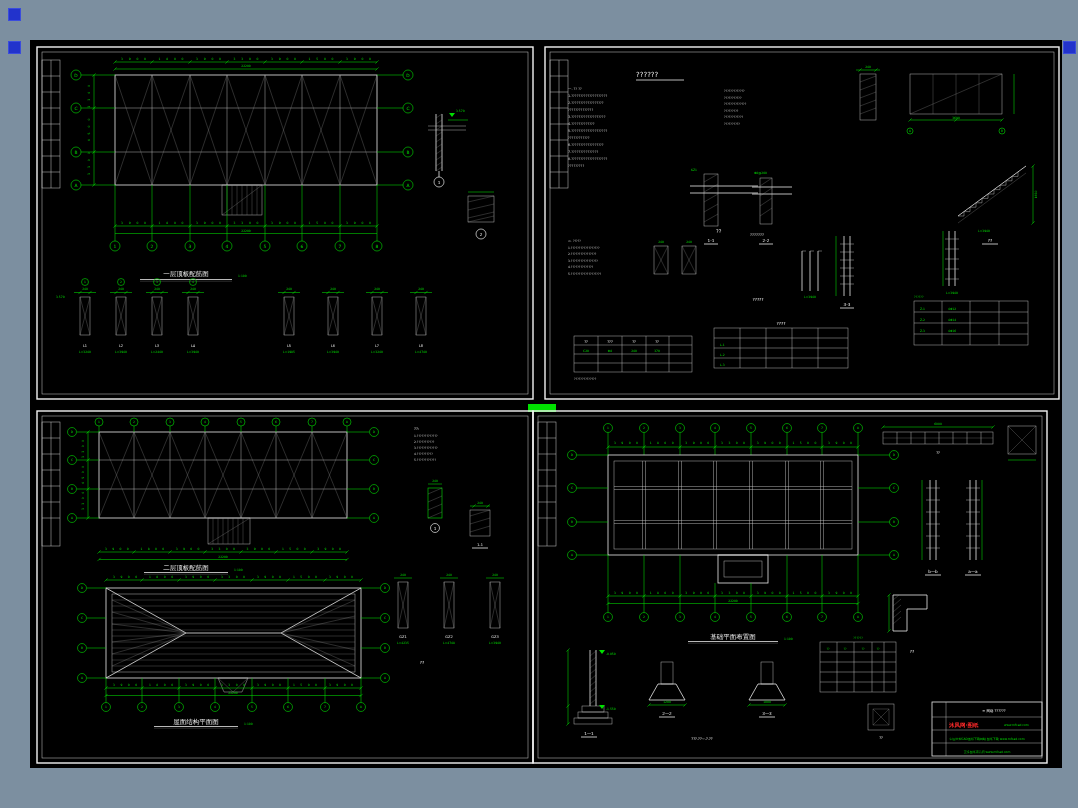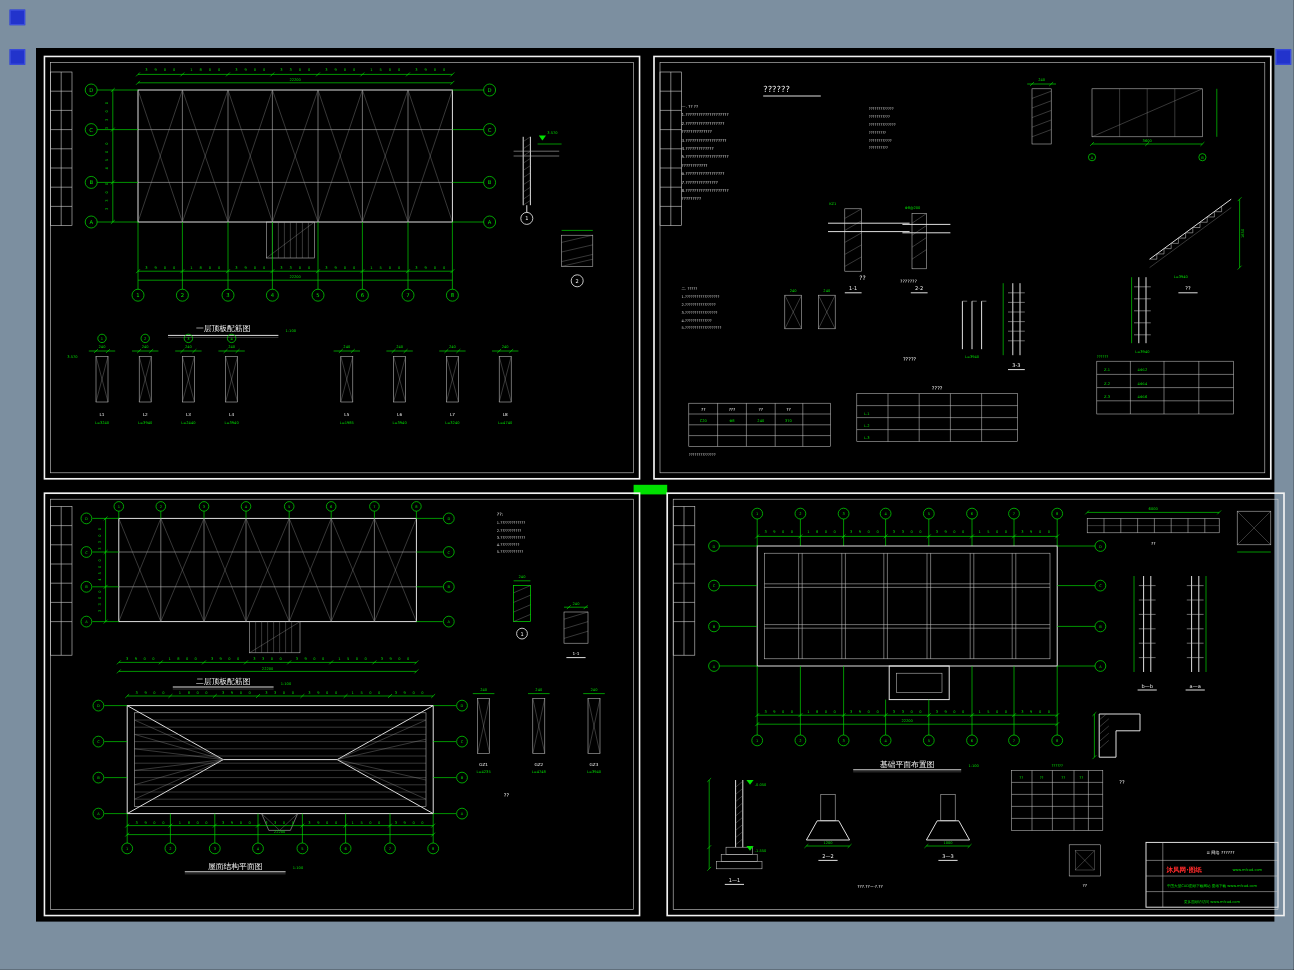--- a/index.html
+++ b/index.html
@@ -524,21 +524,21 @@
             <rect class="lt" x="454" y="172" width="10" height="46"></rect>
               <path class="lt2" d="M454,172L464,218M464,172L454,218"></path>
             <text class="twt3" x="459" y="228">GZ3</text>
             <text class="tgm" x="459" y="234">L=3940</text>
           </g>
           <text class="twt2" x="386" y="254">??</text>
         </g>
       </svg>
     </div>
 
-    <div class="sheet" style="left:525px;top:370px;width:516px;height:354px">
+    <div class="sheet" style="left:502px;top:370px;width:516px;height:354px">
       <svg viewBox="0 0 516 354" width="516" height="354">
         <g>
           <rect class="fw" x="1" y="1" width="514" height="352"></rect>
           <rect class="fw2" x="6" y="6" width="504" height="342"></rect>
           <rect class="fw2" x="6" y="12" width="18" height="124"></rect>
           <path class="fw2" d="M6,28H24M6,44H24M6,60H24M6,76H24M6,92H24M6,108H24M15,12V136"></path>
         </g>
         <g>
           <path class="gl" d="M76,22.5V45M112,22.5V45M148,22.5V45M183,22.5V45M219,22.5V45M255,22.5V45M290,22.5V45M326,22.5V45"></path>
           <circle class="gc" cx="76" cy="18" r="4.5"></circle>

